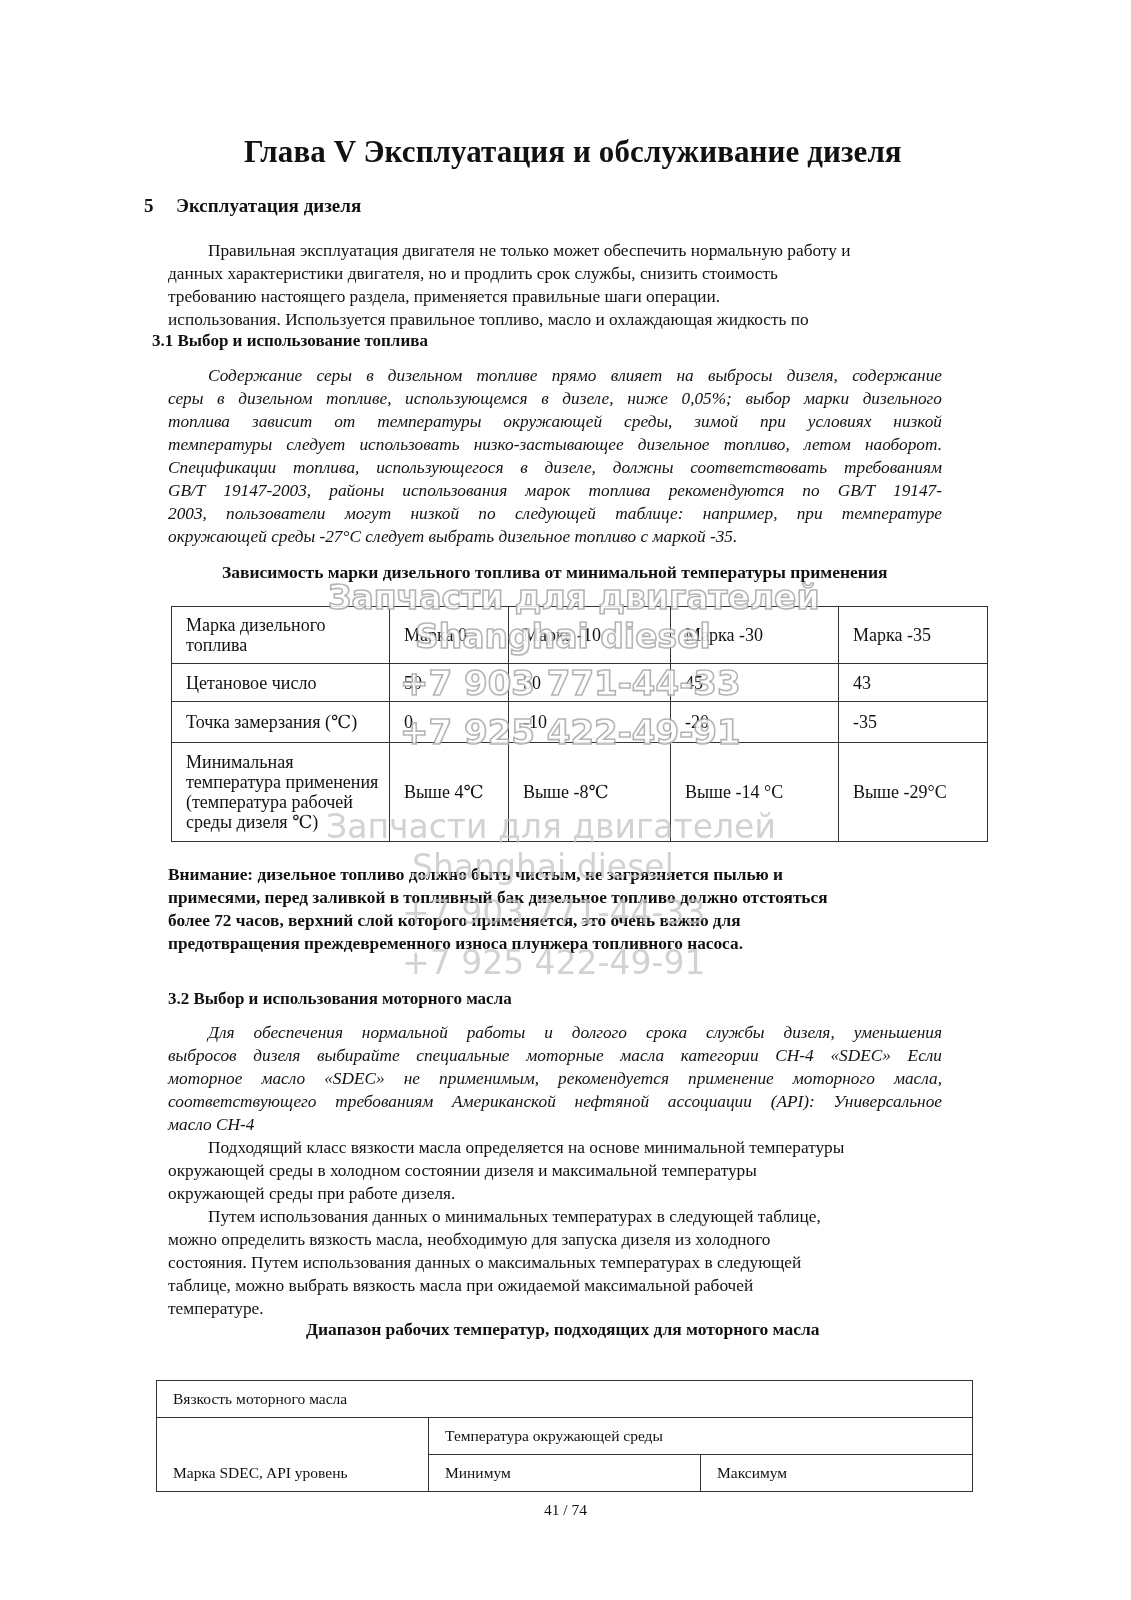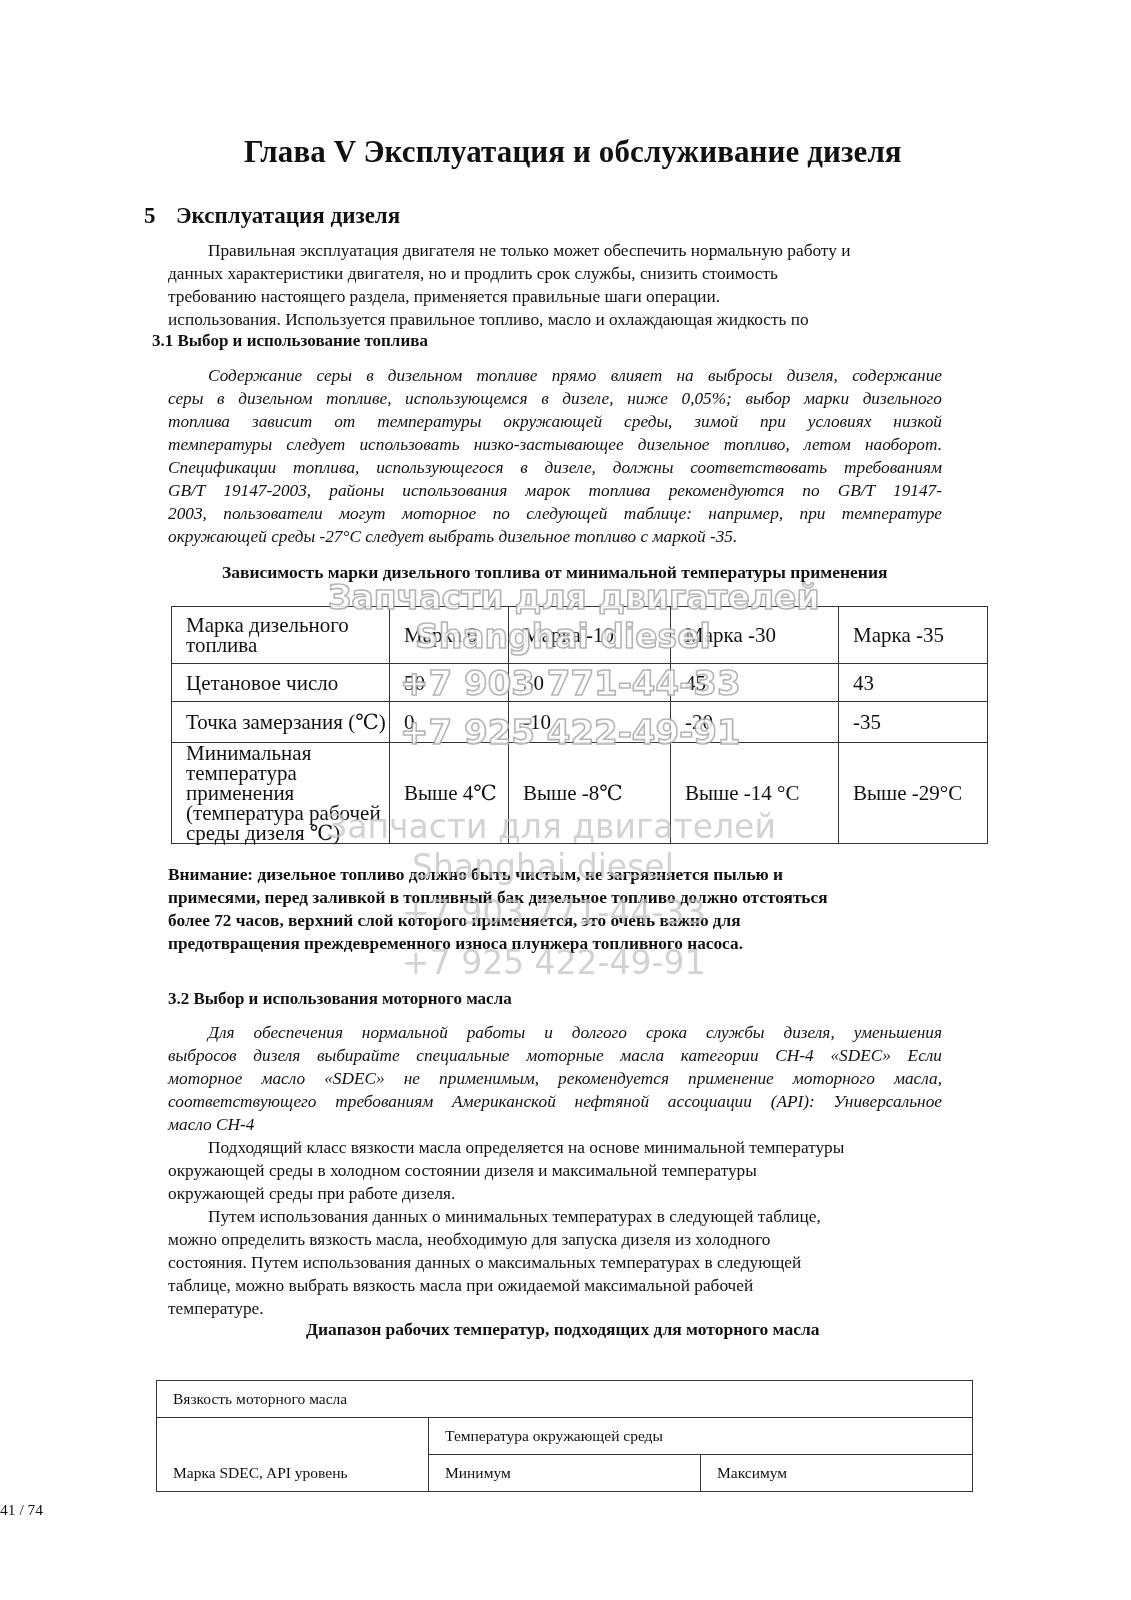--- a/index.html
+++ b/index.html
@@ -1,38 +1,38 @@
 <!DOCTYPE html>
 <html><head>
 <meta charset="utf-8">
 <style>
   html, body { margin: 0; padding: 0; background: #ffffff; }
   body { width: 1131px; height: 1600px; position: relative; overflow: hidden;
          font-family: "Liberation Serif", "DejaVu Serif", serif; color: #111; }
   .abs { position: absolute; }
   .chapter-title { left: 244px; top: 134px; font-size: 31px; font-weight: bold; letter-spacing: 0.1px; white-space: nowrap; }
-  .section-title { left: 144px; top: 195px; font-size: 23px; font-weight: bold; white-space: nowrap; margin-top: 8px; }
+  .section-title { left: 144px; top: 195px; font-size: 19px; font-weight: bold; white-space: nowrap; }
   .section-title .num { display: inline-block; width: 32px; }
   .para { font-size: 17.3px; line-height: 23px; white-space: nowrap; }
   .para .line { display: block; }
   .justify .line { text-align: justify; text-align-last: justify; font-style: italic; }
   .justify .line.last { text-align-last: left; }
   .sub-title { font-size: 17px; font-weight: bold; white-space: nowrap; }
   .caption { font-size: 17.5px; font-weight: bold; white-space: nowrap; }
   .warning { font-size: 17.3px; line-height: 23px; font-weight: bold; white-space: nowrap; }
 
-  table.t1 { position: absolute; left: 171px; top: 606px; border-collapse: collapse; font-size: 21px; }
+  table.t1 { position: absolute; left: 171px; top: 606px; border-collapse: collapse; font-size: 18px; }
   table.t1 td { border: 1.4px solid #333; padding: 0 0 0 14px; vertical-align: middle; line-height: 20px; }
   table.t2 { position: absolute; left: 156px; top: 1380px; border-collapse: collapse; font-size: 15.5px; }
   table.t2 td { border: 1.4px solid #333; padding: 0 0 0 16px; vertical-align: middle; line-height: 20px; }
 
   .wm-outline { font-family: "DejaVu Sans", sans-serif; font-weight: bold; color: #fff;
                 -webkit-text-stroke: 1.6px #a8a8a8; opacity: 0.85; white-space: nowrap; }
   .wm-solid { font-family: "DejaVu Sans", sans-serif; color: #c4c4c4; opacity: 0.75; white-space: nowrap; }
-  .page-num { left: 0; width: 1131px; top: 1501px; text-align: left; font-size: 15.5px; }
+  .page-num { left: 0; width: 1131px; top: 1501px; text-align: center; font-size: 15.5px; }
 </style>
 </head>
 <body>
 
 <div class="abs chapter-title">Глава V Эксплуатация и обслуживание дизеля</div>
 <div class="abs section-title">
   <span class="num">5</span><span>Эксплуатация дизеля</span>
 </div>
 
 <div class="abs para" style="left:168px; top:239px;">
@@ -44,21 +44,21 @@
 
 <div class="abs sub-title" style="left:152px; top:331px;">3.1 Выбор и использование топлива</div>
 
 <div class="abs para justify" style="left:168px; top:364px; width:774px;">
   <span class="line" style="padding-left:40px;">Содержание серы в дизельном топливе прямо влияет на выбросы дизеля, содержание</span>
   <span class="line">серы в дизельном топливе, использующемся в дизеле, ниже 0,05%; выбор марки дизельного</span>
   <span class="line">топлива зависит от температуры окружающей среды, зимой при условиях низкой</span>
   <span class="line">температуры следует использовать низко-застывающее дизельное топливо, летом наоборот.</span>
   <span class="line">Спецификации топлива, использующегося в дизеле, должны соответствовать требованиям</span>
   <span class="line">GB/T 19147-2003, районы использования марок топлива рекомендуются по GB/T 19147-</span>
-  <span class="line">2003, пользователи могут моторное по следующей таблице: например, при температуре</span>
+  <span class="line">2003, пользователи могут низкой по следующей таблице: например, при температуре</span>
   <span class="line last">окружающей среды -27°C следует выбрать дизельное топливо с маркой -35.</span>
 </div>
 
 <div class="abs caption" style="left:222px; top:562px;">Зависимость марки дизельного топлива от минимальной температуры применения</div>
 
 <table class="t1">
   <tbody>
       <tr style="height:57px;">
     <td style="width:203px;">Марка дизельного топлива</td>
     <td style="width:104px;">Марка 0</td>

